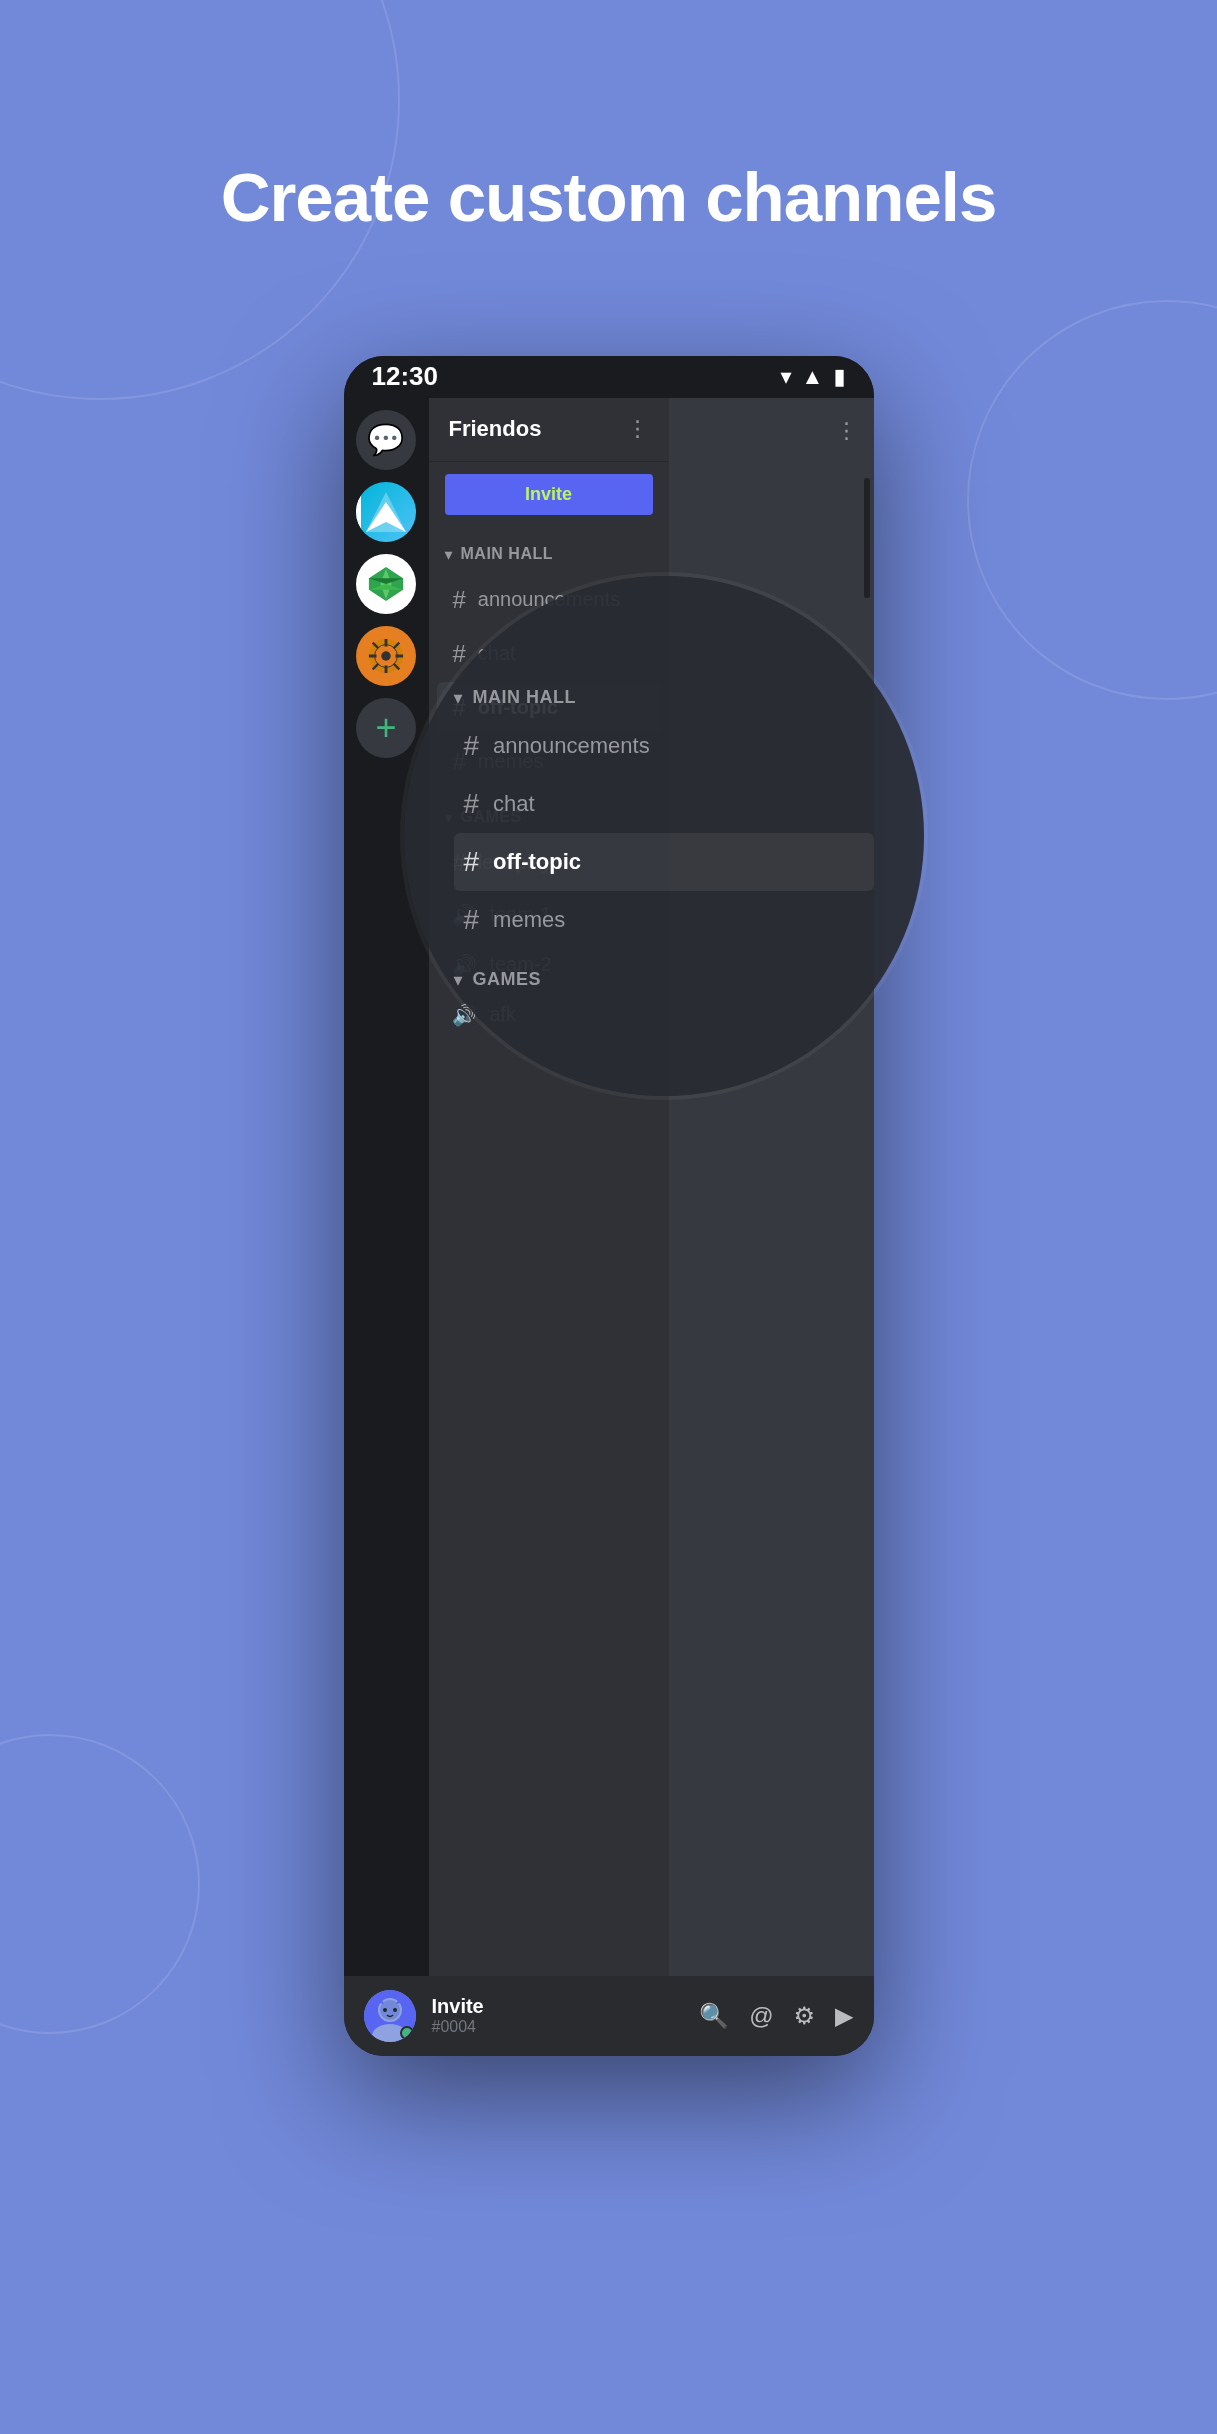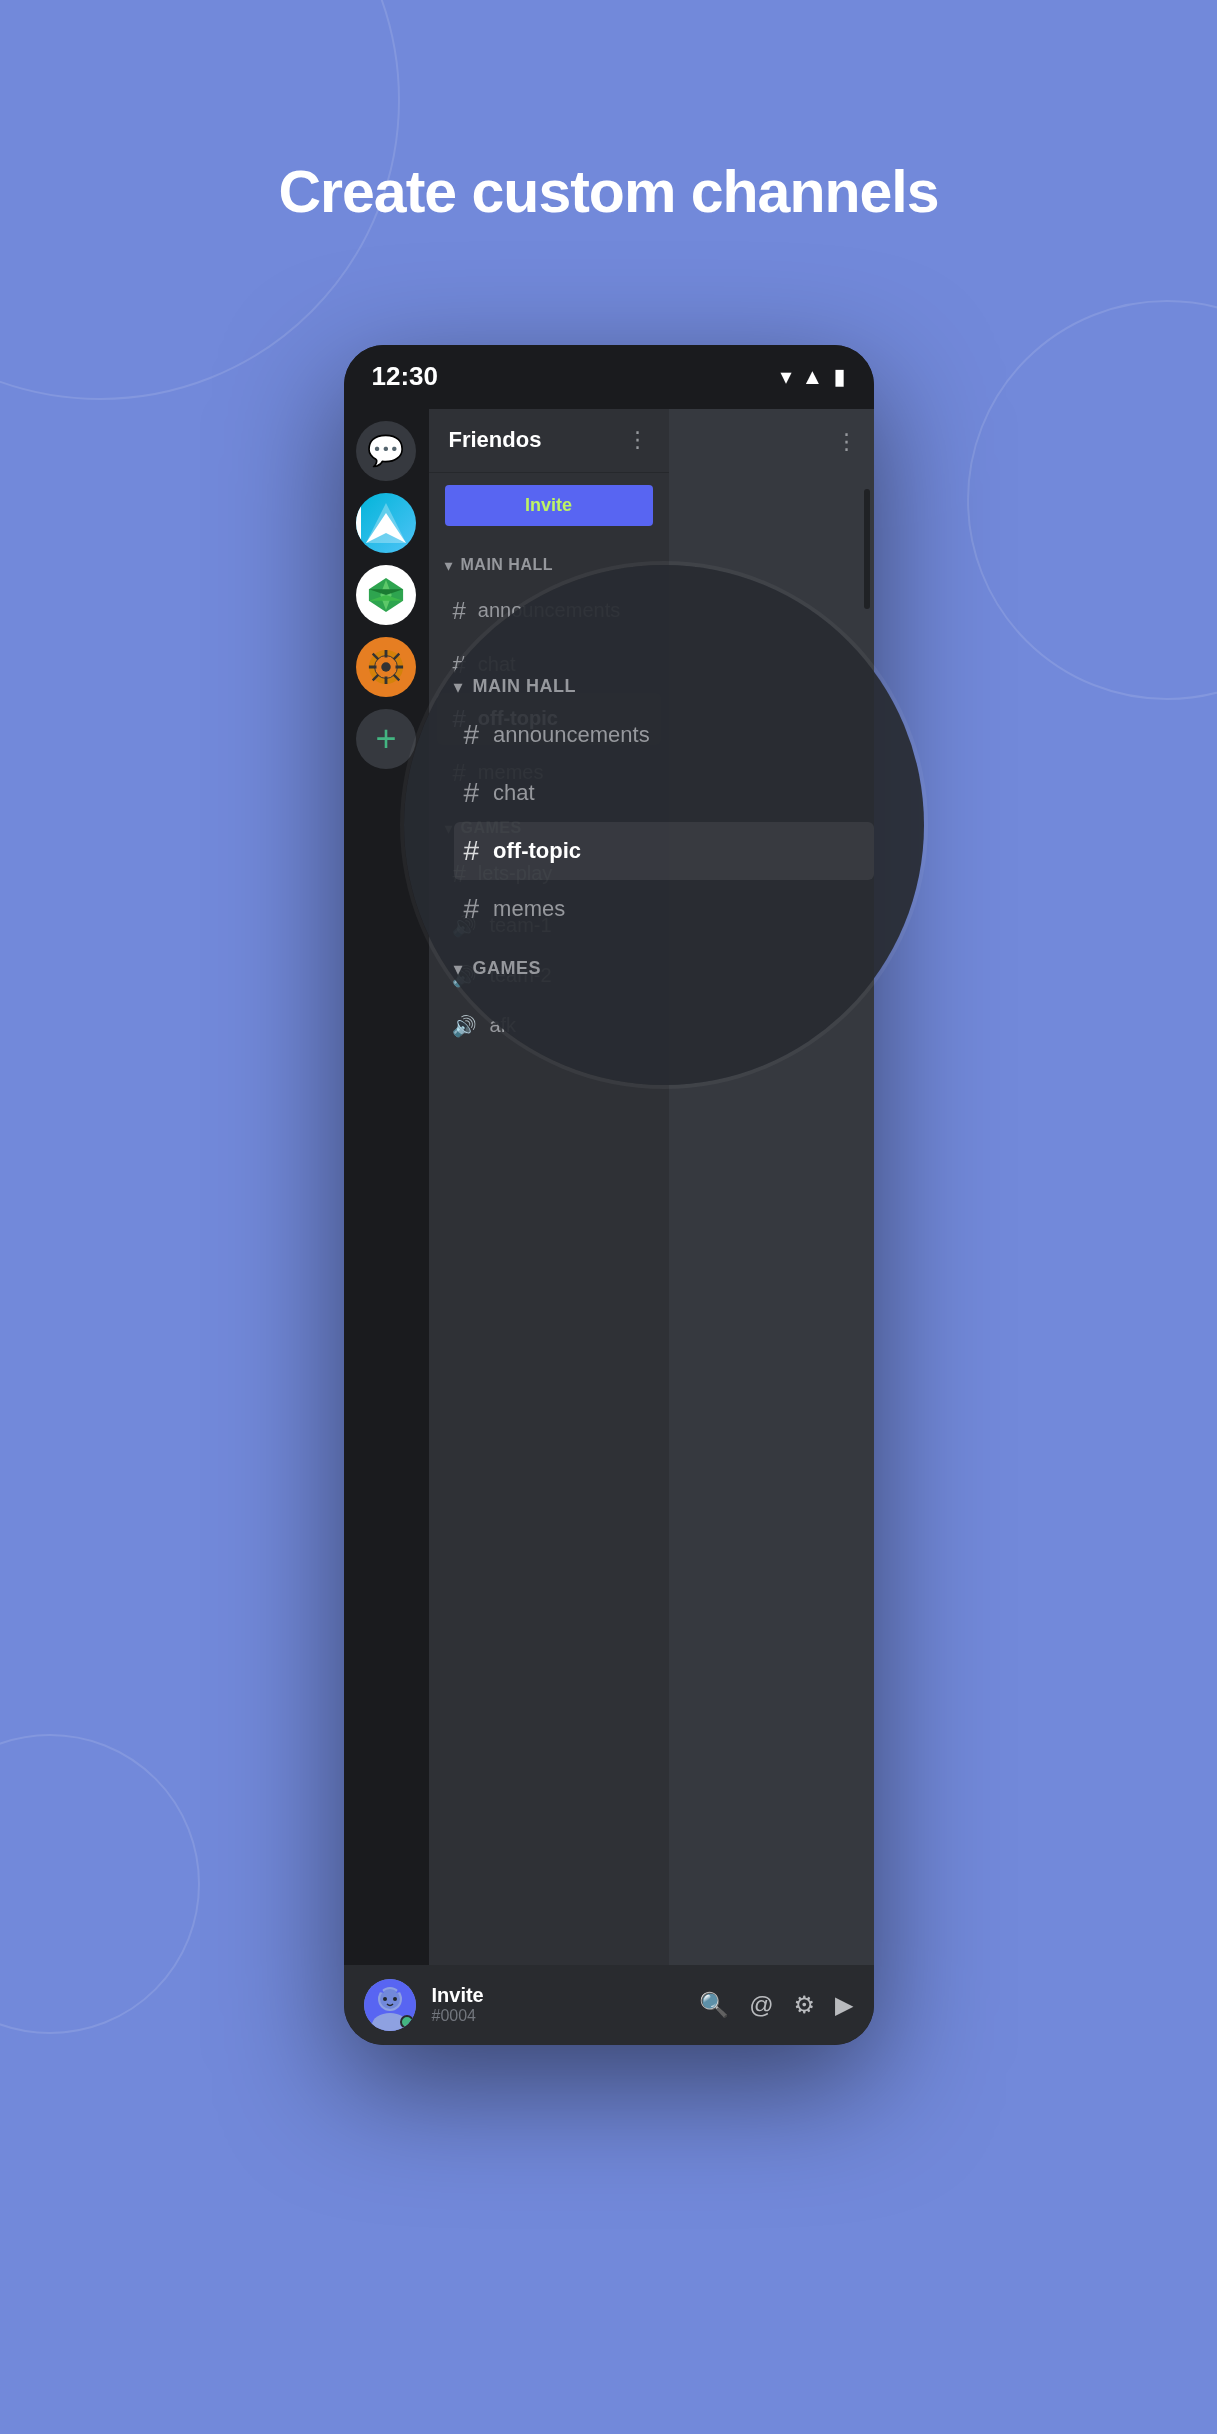--- a/index.html
+++ b/index.html
@@ -36,21 +36,21 @@
     .header-section {
       position: relative;
       z-index: 1;
       text-align: center;
       padding-top: 160px;
       padding-bottom: 80px;
     }
 
     .header-title {
       color: #fff;
-      font-size: 59px;
+      font-size: 69px;
       font-weight: 800;
       line-height: 1.1;
       letter-spacing: -1px;
       margin-bottom: 20px;
     }
 
     .header-subtitle {
       color: rgba(255,255,255,0.9);
       font-size: 68px;
       font-weight: 400;
@@ -75,21 +75,21 @@
       overflow: hidden;
       box-shadow: 0 40px 120px rgba(0,0,0,0.5);
       position: relative;
       display: flex;
       flex-direction: column;
     }
 
     
     .status-bar {
       background: #1a1b1e;
-      height: 64px;
+      height: 42px;
       display: flex;
       align-items: center;
       justify-content: space-between;
       padding: 0 28px;
       flex-shrink: 0;
     }
 
     .status-time {
       color: #fff;
       font-size: 26px;

